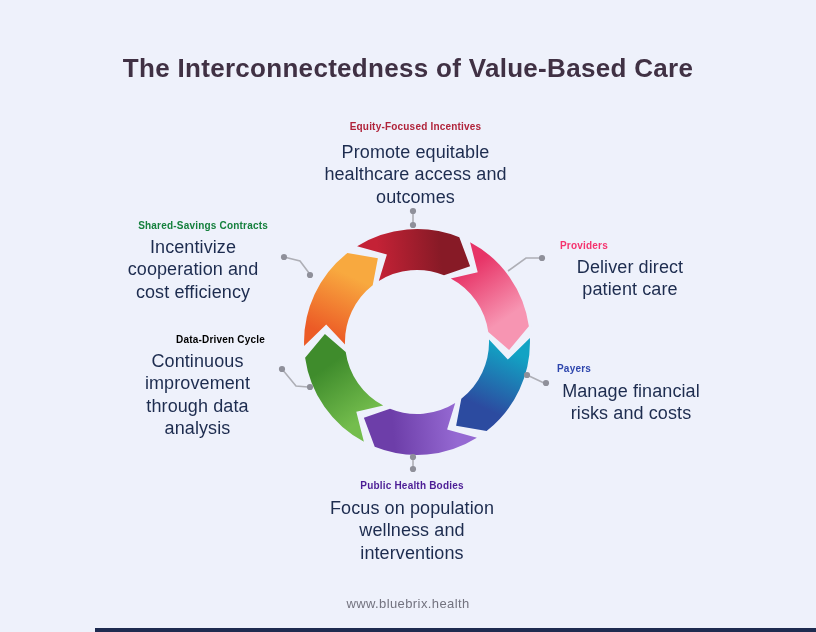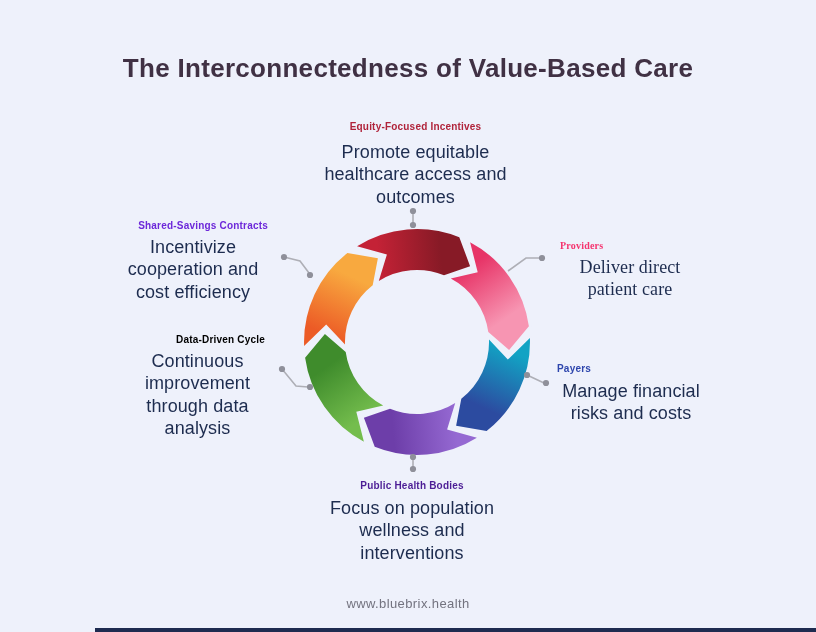--- a/index.html
+++ b/index.html
@@ -21,21 +21,21 @@
   .node-label{
     font-size:10px;font-weight:700;line-height:1.2;
     letter-spacing:.2px;margin:0 0 5px;
   }
   .node-desc{
     font-size:18px;line-height:1.24;letter-spacing:.1px;
     color:#1d2c4f;margin:2px;text-align:center;
   }
   .node-equity{left:308px;top:121px;width:215px;text-align:center;}
   .node-equity .node-label{max-width:170px;margin:0 auto 8px;}
-  .node-providers{left:560px;top:240px;width:140px;text-align:left;font-family:Liberation Serif, serif;}
+  .node-providers{left:560px;top:240px;width:140px;text-align:left;}
   .node-providers .node-label{margin-bottom:4px;}
   .node-payers{left:557px;top:363px;width:148px;text-align:left;}
   .node-public{left:328px;top:480px;width:168px;text-align:center;}
   .node-public .node-label{max-width:135px;margin:0 auto 5px;}
   .node-data{left:130px;top:334px;width:135px;text-align:right;}
   .node-data .node-label{margin-bottom:4px;}
   .node-shared{left:118px;top:220px;width:150px;text-align:right;}
   .node-shared .node-label{margin-bottom:4px;}
   .footer{
     position:absolute;left:0;right:0;top:596px;
@@ -125,21 +125,21 @@
     <p class="node-label" style="color: #4c1d95;">Public Health Bodies</p>
     <p class="node-desc">Focus on population wellness and interventions</p>
   </div>
 
   <div class="node node-data">
     <p class="node-label" style="color: #000000;">Data-Driven Cycle</p>
     <p class="node-desc">Continuous improvement through data analysis</p>
   </div>
 
   <div class="node node-shared">
-    <p class="node-label" style="color: #6d28d9;">Shared-Savings Contracts</p>
+    <p class="node-label" style="color: #15803d;">Shared-Savings Contracts</p>
     <p class="node-desc">Incentivize cooperation and cost efficiency</p>
   </div>
 
   <div class="footer">www.bluebrix.health</div>
 
   <div class="bottom-bar" style="background: rgb(30, 43, 80);"></div>
 
 </div>
 
 </body></html>

